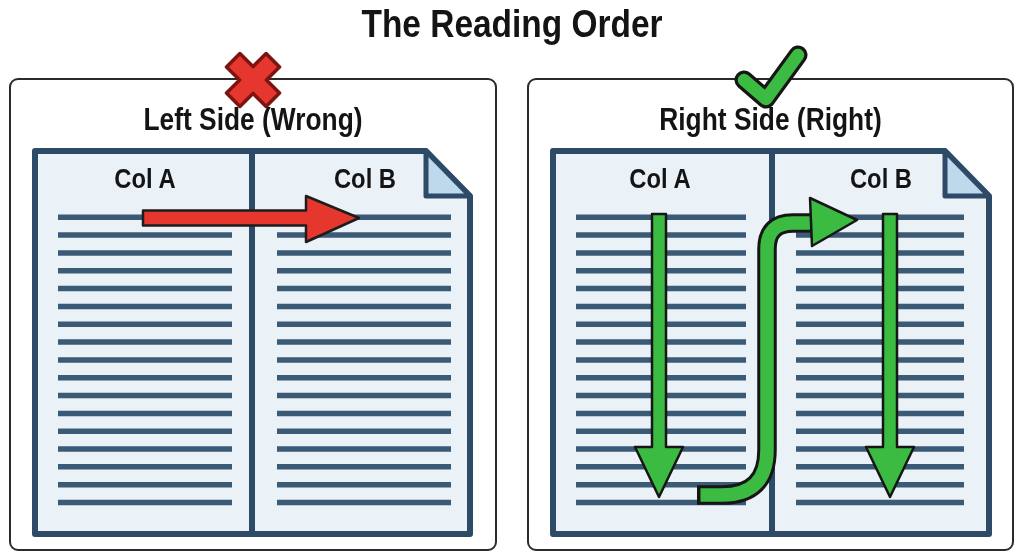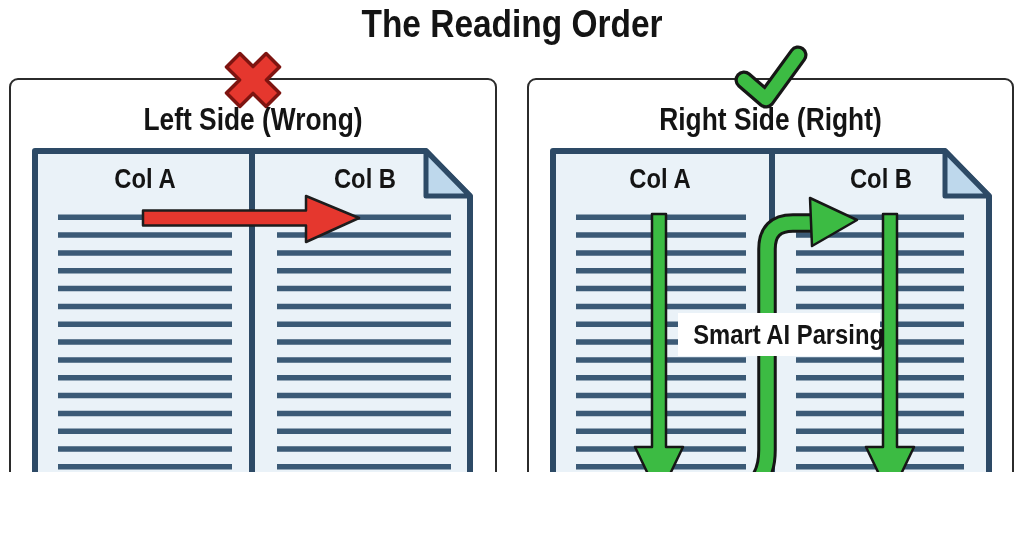--- a/index.html
+++ b/index.html
@@ -1,17 +1,17 @@
 <!DOCTYPE html>
 <html><head>
 <meta charset="utf-8">
 <style>
   html,body{margin:0;padding:0;background:#ffffff;}
   .stage{
-    position:relative;width:1024px;height:472px;background:#ffffff;
+    position:relative;width:1024px;height:559px;background:#ffffff;
     font-family:"Liberation Sans", sans-serif;overflow:hidden;
   }
   .panel{
     position:absolute;top:78px;height:473px;background:#ffffff;
     border:2px solid #2b2b2b;border-radius:9px;box-sizing:border-box;
   }
   .panel.left{left:9px;width:488px;}
   .panel.right{left:527px;width:487px;}
   .gfx{position:absolute;left:0;top:0;pointer-events:none;}
   .txt{
@@ -79,17 +79,14 @@
   </svg>
 
   <div class="txt panel-title left cond">Left Side (Wrong)</div>
   <div class="txt panel-title right cond">Right Side (Right)</div>
 
   <div class="txt col-head cond" style="left:57px;">Col A</div>
   <div class="txt col-head cond" style="left:277px;">Col B</div>
   <div class="txt col-head cond" style="left:572px;">Col A</div>
   <div class="txt col-head cond" style="left:793px;">Col B</div>
 
-  <div class="label-box right">
-    <span class="cond" style="display:inline-block;width:100%;">Smart AI Parsing</span>
-  </div>
 
 </div>
 
 </body></html>

